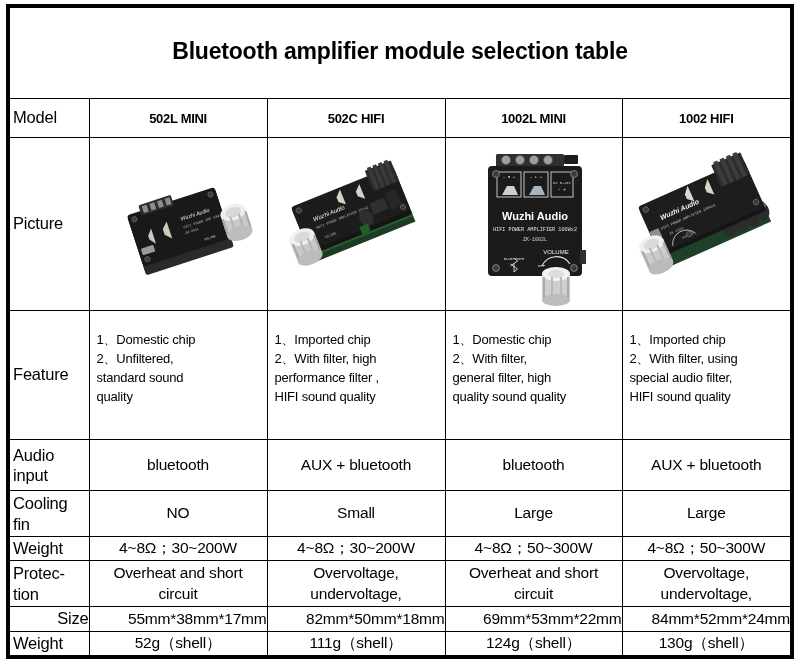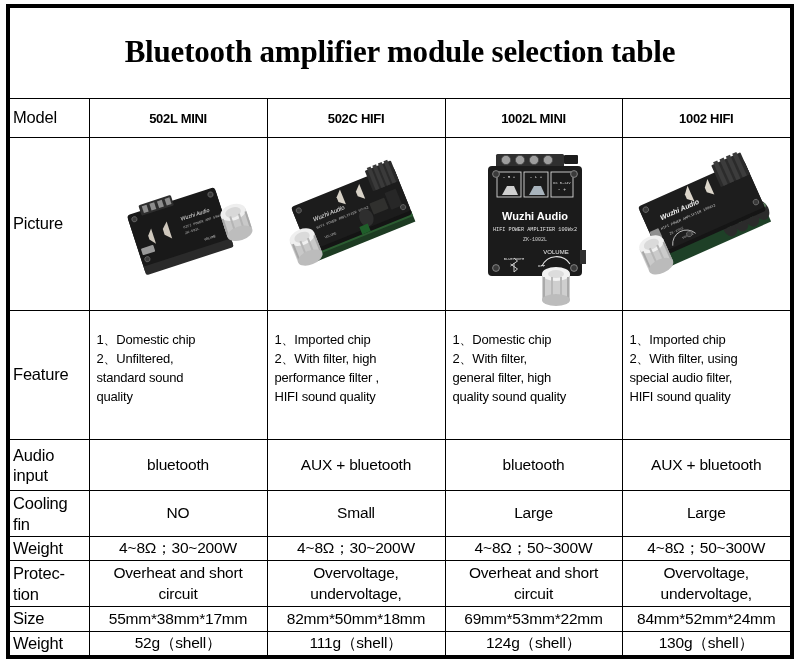--- a/index.html
+++ b/index.html
@@ -46,25 +46,25 @@
     text-align: center;
     color: #000;
   }
 
   
   .title-cell {
     height: 84px;
     padding: 2px 6px 4px 6px;
   }
   .title-text {
-    font-size: 31px;
+    font-size: 23px;
     font-weight: bold;
     line-height: 1.28;
     letter-spacing: -0.2px;
-    font-family: Liberation Serif, serif;
+    font-family: Liberation Sans, sans-serif;
   }
 
   
   .c-label { width: 81px; }
   .c-a { width: 178px; }
   .c-b { width: 178px; }
   .c-c { width: 177px; }
   .c-d { width: 170px; }
 
   
@@ -116,21 +116,21 @@
     letter-spacing: -0.2px;
     line-height: 1.3;
   }
   .val .ln { display: block; }
 
   .r-audio td { height: 50px; }
   .r-power td { height: 25px; }
   .r-cool  td { height: 45px; }
   .r-spk   td { height: 23px; }
   .r-prot  td { height: 45px; }
-  .r-size  td { height: 24px; }
+  .r-size  td { height: 24px; text-align: right; }
   .r-wt    td { height: 23px; }
 
   .two-line-label { line-height: 1.22; }
 </style>
 </head>
 <body>
 
 <div id="page">
 
   <table class="spec">

